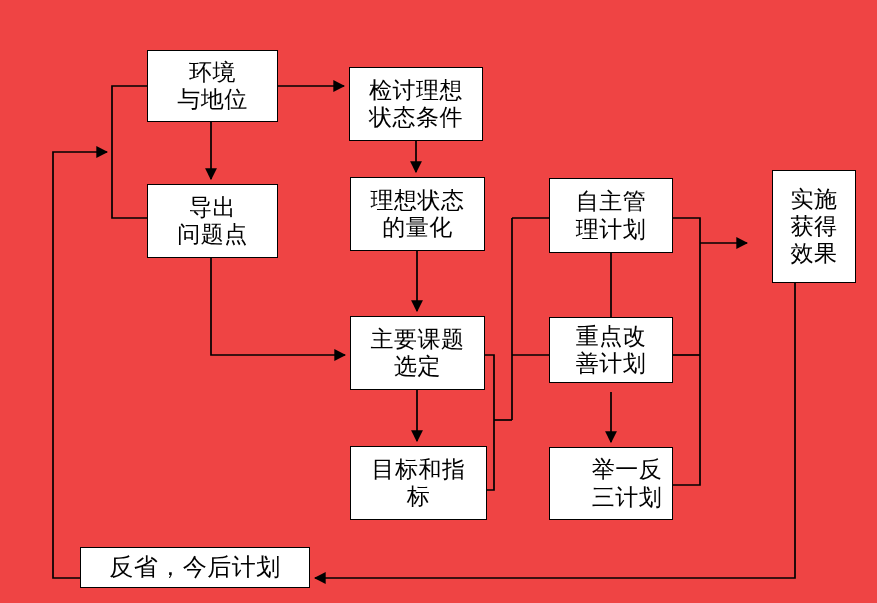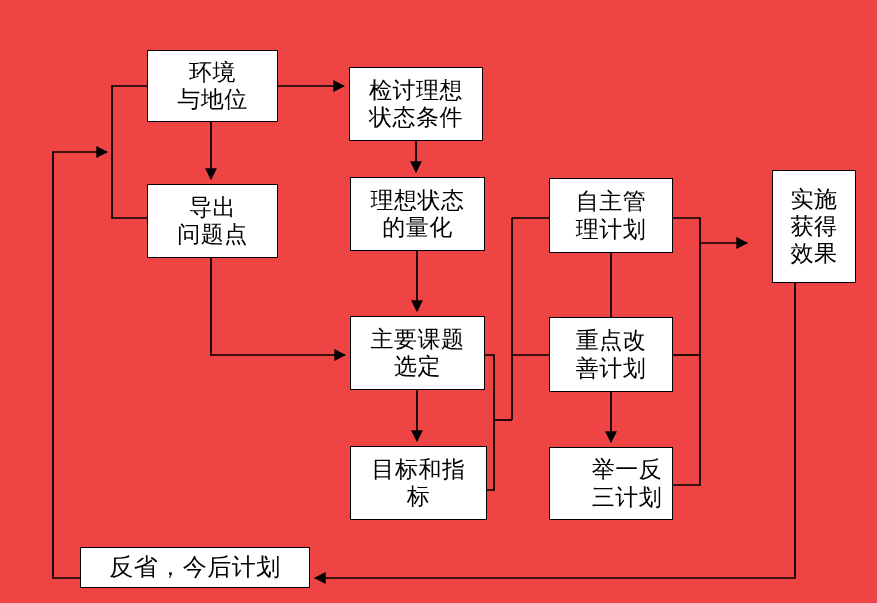--- a/index.html
+++ b/index.html
@@ -130,21 +130,21 @@
     <span class="ln">实施</span>
     <span class="ln">获得</span>
     <span class="ln">效果</span>
   </div>
 
   <div class="node" style="left:350px; top:316px; width:135px; height:74px;">
     <span class="ln">主要课题</span>
     <span class="ln">选定</span>
   </div>
 
-  <div class="node" style="left:549px; top:317px; width:124px; height:75px;">
+  <div class="node" style="left:549px; top:317px; width:124px; height:66px;">
     <span class="ln">重点改</span>
     <span class="ln">善计划</span>
   </div>
 
   <div class="node" style="left:350px; top:446px; width:137px; height:74px;">
     <span class="ln">目标和指</span>
     <span class="ln">标</span>
   </div>
 
   <div class="node" style="left:549px; top:447px; width:124px; height:73px;padding-left:32px;">

